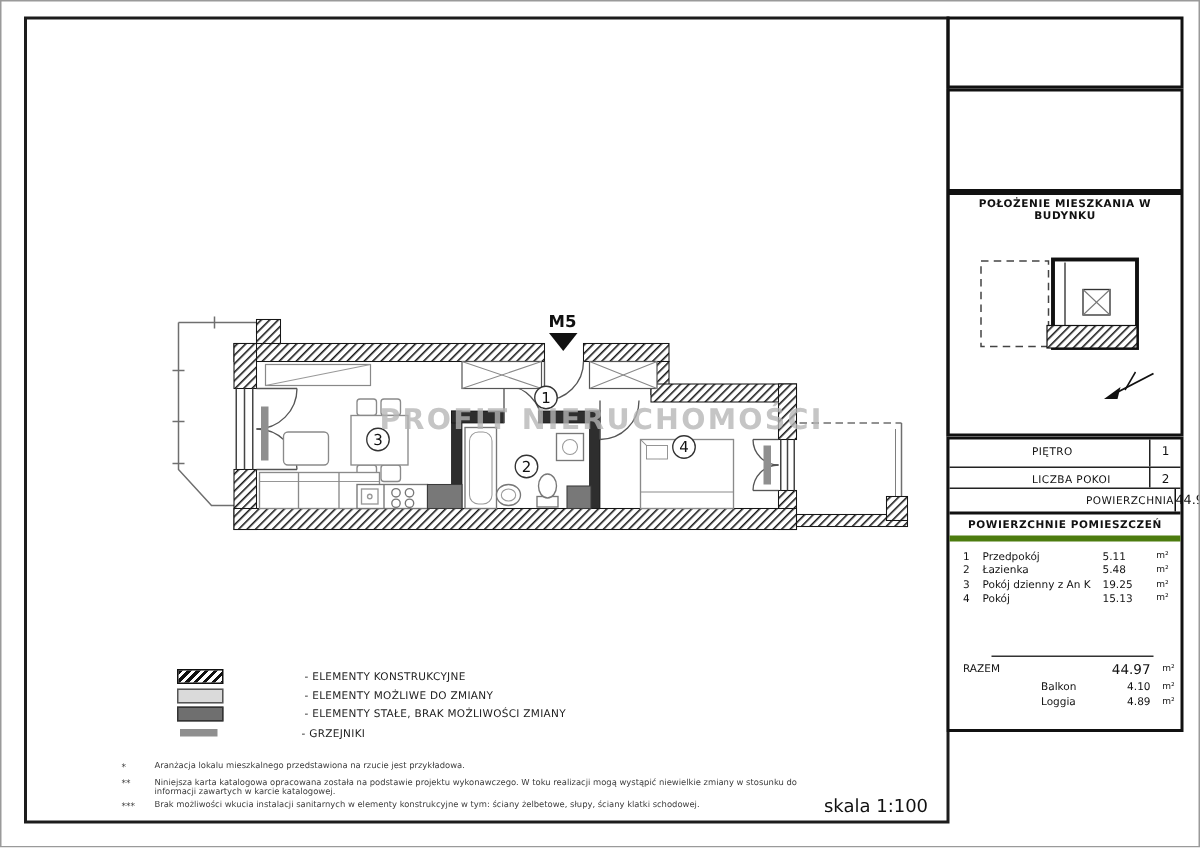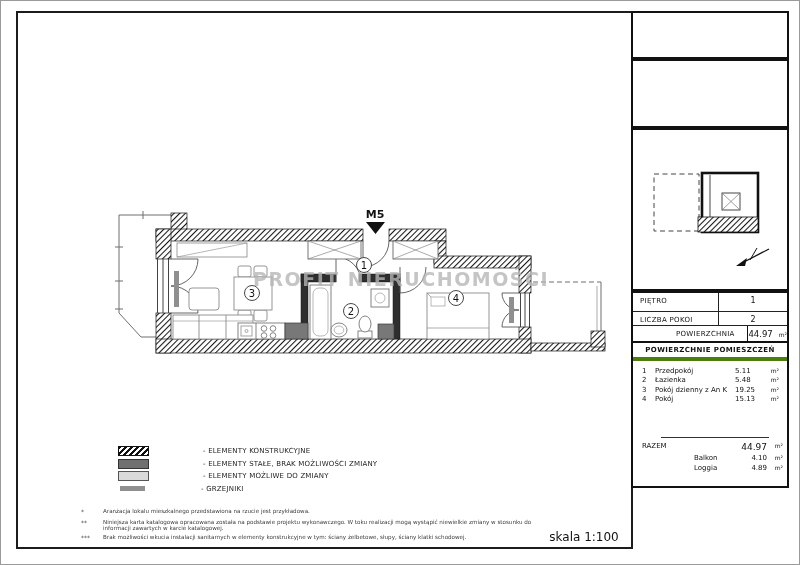--- a/index.html
+++ b/index.html
@@ -10,21 +10,21 @@
   
   #main-box{left:15px;top:10px;width:617px;height:538px;border:2px solid #1c1c1c;}
   
   .sb{left:630px;width:158px;border:2px solid #111;background:transparent;}
   #sb-box1{top:10px;height:48px;}
   #sb-box2{top:58px;height:69px;}
   #sb-box3{top:127px;height:163px;}
   #sb-title{top:131px;left:634px;width:150px;text-align:center;font-size:7px;font-weight:bold;letter-spacing:.4px;}
   
   #sb-table{top:290px;height:197px;border:2px solid #111;background:#fff;font-size:7px;}
-  .inforow{display:flex;border-bottom:1px solid #222;}
+  .inforow{display:flex;border-bottom:1px solid #222;padding-left:48px;}
   .inforow .lbl{width:78px;padding:4px 0 3px 7px;letter-spacing:.3px;}
   .inforow .val{flex:1;text-align:center;border-left:1px solid #222;font-size:8px;padding-top:3px;}
   .inforow .val .unit{font-size:6px;margin-left:6px;}
   #row-pietro{height:18px;} #row-liczba{height:13px;} #row-pow{height:15px;border-bottom:none;margin-left:36px;}
   #row-pow .val{font-size:8.5px;border-left:1.5px solid #111;}
   #rooms-head{border-top:2px solid #111;border-bottom:4px solid #4d7c0f;text-align:center;
               font-weight:bold;font-size:7px;letter-spacing:.4px;padding:3px 0;}
   .roomrow{display:flex;padding:1.5px 8px 0 9px;font-size:7px;}
   .roomrow .no{width:13px;} .roomrow .nm{flex:1;} .roomrow .ar{width:28px;text-align:left;}
   .roomrow .un{width:16px;text-align:right;font-size:6px;}
@@ -56,20 +56,21 @@
 </head>
 <body>
 
 <div id="page">
 
   <div class="abs" id="main-box"></div>
 
   <div class="abs sb" id="sb-box1"></div>
   <div class="abs sb" id="sb-box2"></div>
   <div class="abs sb" id="sb-box3"></div>
+  <div class="abs" id="sb-title">POŁOŻENIE MIESZKANIA W BUDYNKU</div>
 
   <div class="abs sb" id="sb-table">
     <div class="inforow" id="row-pietro">
       <div class="lbl">PIĘTRO</div>
       <div class="val">1</div>
     </div>
     <div class="inforow" id="row-liczba">
       <div class="lbl">LICZBA POKOI</div>
       <div class="val">2</div>
     </div>
@@ -123,26 +124,26 @@
       <div class="un">m²</div>
     </div>
   </div>
 
   <div class="abs" id="legend">
     <div class="lgrow">
       <div class="lgsw sw-hatch"></div>
       <div class="lgtxt">- ELEMENTY KONSTRUKCYJNE</div>
     </div>
     <div class="lgrow">
+      <div class="lgsw sw-light"></div>
+      <div class="lgtxt">- ELEMENTY MOŻLIWE DO ZMIANY</div>
+    </div>
+    <div class="lgrow">
       <div class="lgsw sw-dark"></div>
       <div class="lgtxt">- ELEMENTY STAŁE, BRAK MOŻLIWOŚCI ZMIANY</div>
-    </div>
-    <div class="lgrow">
-      <div class="lgsw sw-light"></div>
-      <div class="lgtxt">- ELEMENTY MOŻLIWE DO ZMIANY</div>
     </div>
     <div class="lgrow">
       <div class="lgsw sw-gray"></div>
       <div class="lgtxt">- GRZEJNIKI</div>
     </div>
   </div>
 
   <div class="abs" id="footnotes">
     <div class="fnrow">
       <div class="fnmark">*</div>

